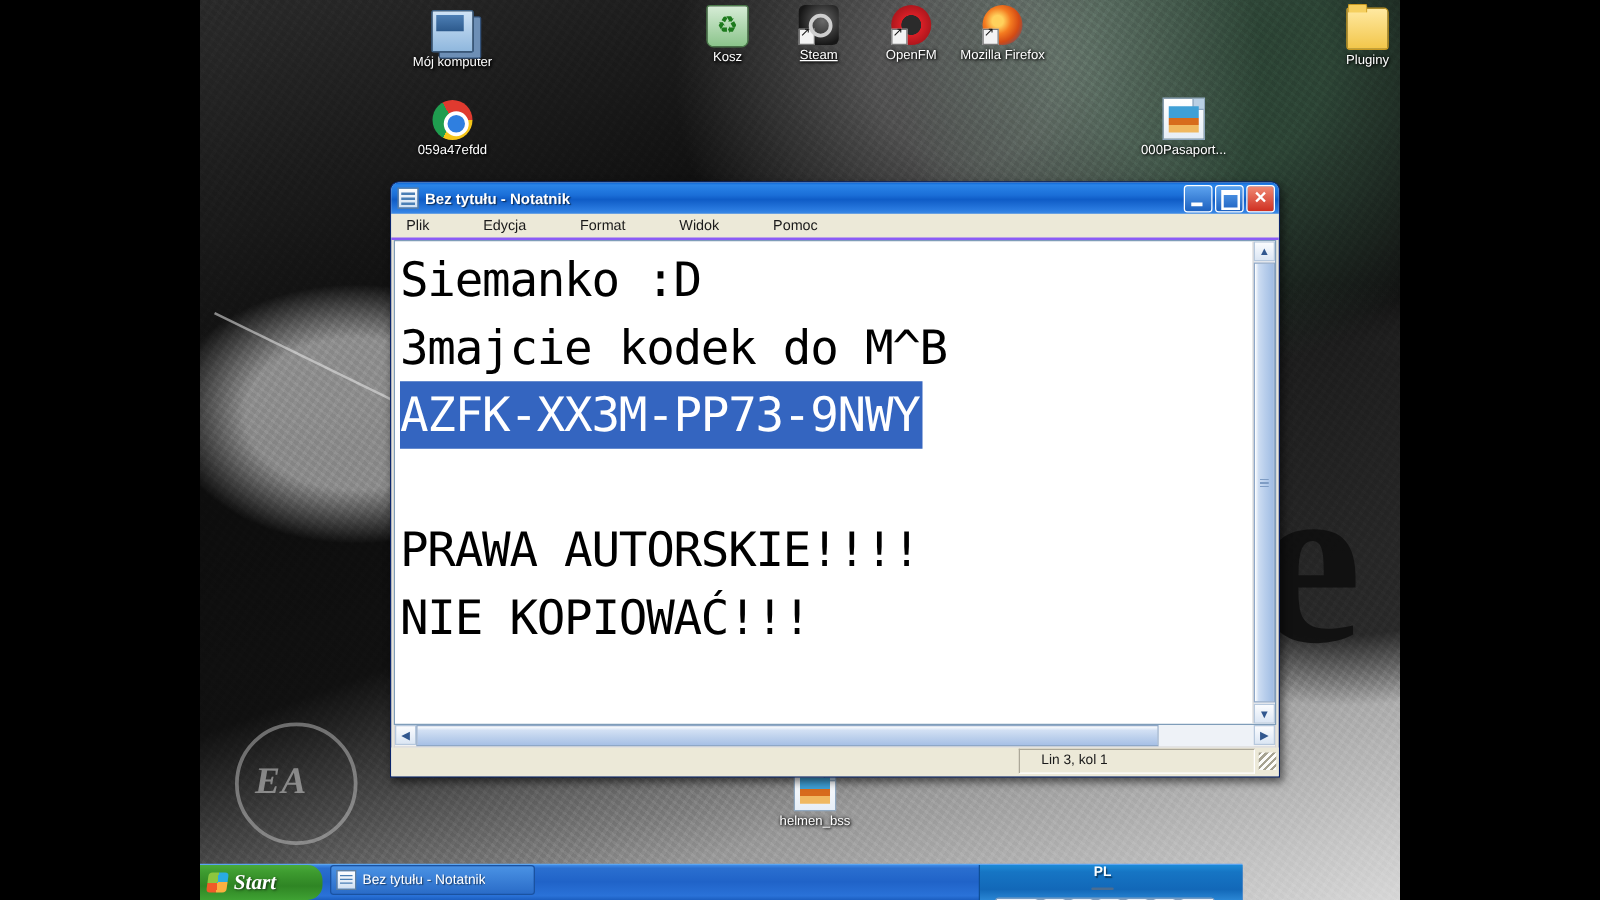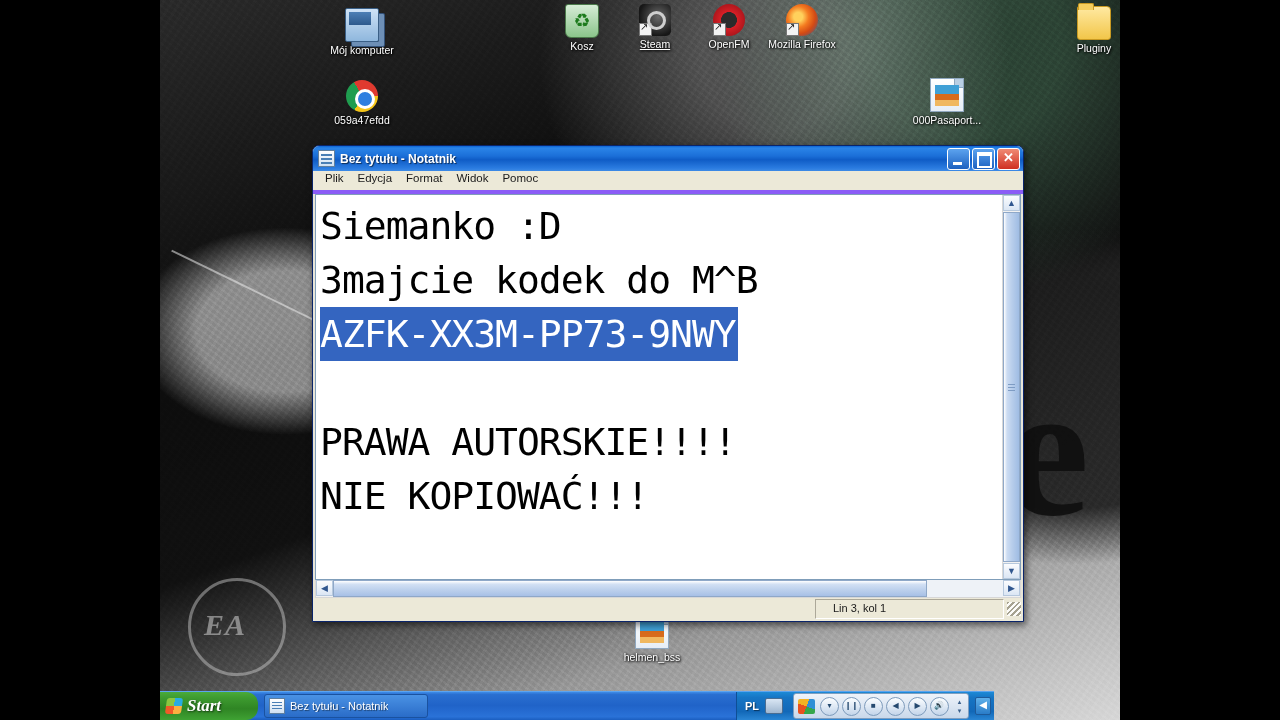--- a/index.html
+++ b/index.html
@@ -230,23 +230,24 @@
     content:""; position:absolute; left:4px; top:3px; width:11px; height:10px;
     border:2px solid #fff; border-top-width:4px;
   }
   .winbtn.close:after {
     content:"\2715"; position:absolute; inset:0; color:#fff;
     font-size:13px; line-height:18px; text-align:center; font-weight:700;
   }
   #np-menubar {
     height: 19px;
     background: #ece9d8;
-    display: flex; align-items: flex-start;
+    display: flex; align-items: center;
     padding-left: 5px;
-    border-bottom: 4px solid #8b5cf6;
+    border-bottom: 2px solid #8b5cf6;
+    gap: 29px;
   }
   .np-menu {
     font-size: 11.5px; color: #1a1a1a;
     padding: 1px 7px;
     cursor: default;
   }
   #np-body {
     flex: 1;
     margin: 0 2px 0 2px;
     background: #fff;
@@ -345,21 +346,21 @@
     opacity: .85;
   }
 
   
   #taskbar {
     position: absolute;
     left: 0; bottom: 0;
     width: 834px; height: 28px;
     background: linear-gradient(180deg,#3f8ce8 0%, #2a6fd0 9%, #2063c8 48%, #2a72d8 88%, #1b5ec0 100%);
     border-top: 1px solid #5ba4f0;
-    display: flex; align-items: center;
+    display: flex; 
     z-index: 30;
   }
   #startbtn {
     width: 92px; height: 28px;
     background: linear-gradient(180deg,#4aab3a 0%, #3d9a2f 22%, #2f8524 60%, #3fa233 100%);
     border-radius: 0 12px 12px 0;
     display: flex; align-items: center;
     padding-left: 6px;
     cursor: pointer;
   }
@@ -408,22 +409,23 @@
   .taskitem .ti-label {
     white-space: nowrap; overflow: hidden; text-overflow: ellipsis;
     text-shadow: 1px 1px 1px rgba(0,0,0,0.5);
   }
   #tray {
     margin-left: auto;
     height: 28px;
     display: flex; align-items: center;
     background: linear-gradient(180deg,#1c8ad6 0%, #1675c4 20%, #1268b8 70%, #2a86d4 100%);
     border-left: 1px solid #0e4f96;
-    padding: 0 3px 0 8px;
+    padding: 0 22px 0 8px;
     gap: 6px;
+    flex-direction: column;
   }
   #lang-ind {
     font-size: 11px; color: #fff; font-weight: 700;
     text-shadow: 1px 1px 1px rgba(0,0,0,0.5);
     cursor: pointer;
   }
   .tray-ico {
     width: 16px; height: 14px;
     background: linear-gradient(180deg,#d9e6f4,#9fb6cf);
     border: 1px solid #4a6d92;

